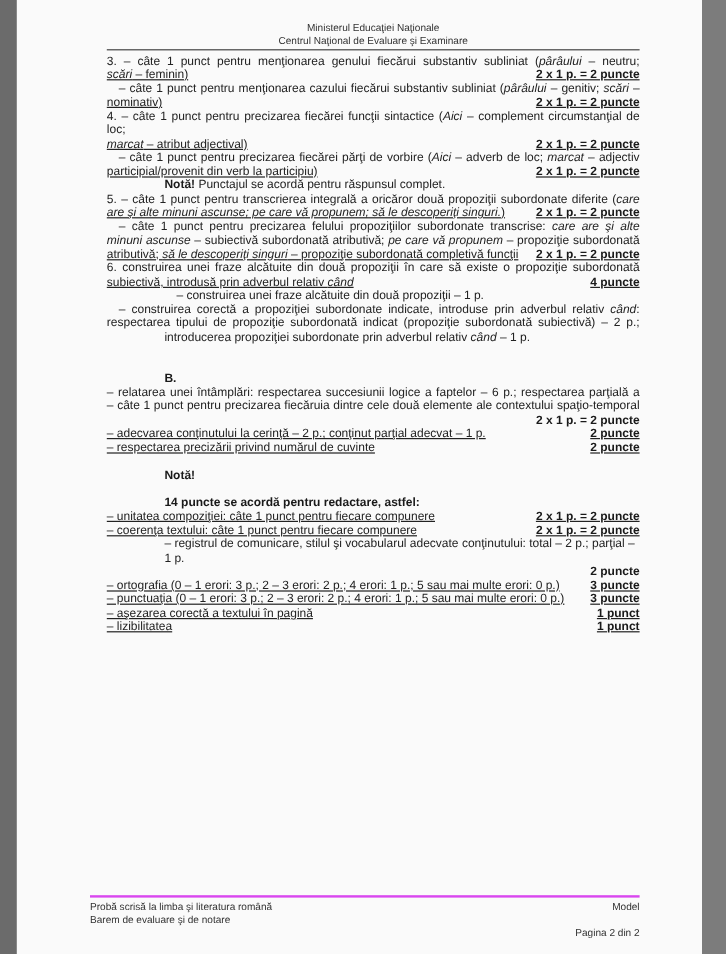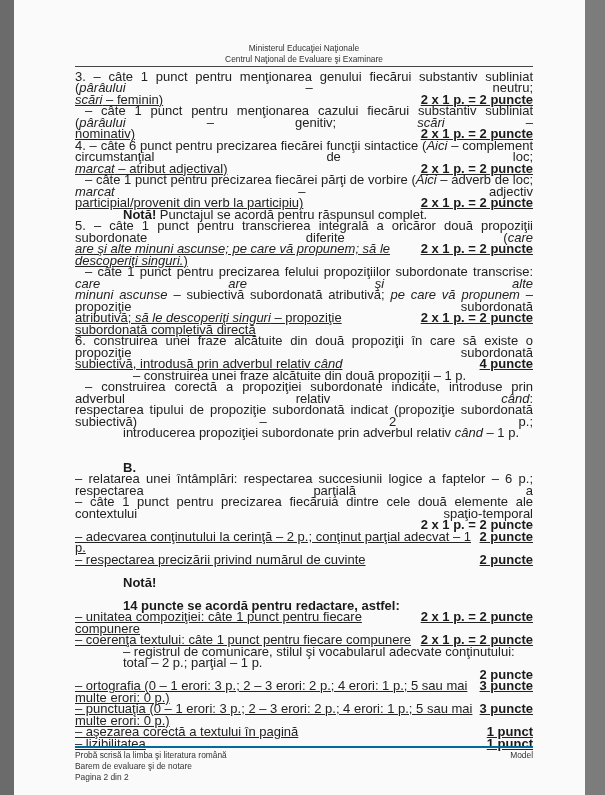--- a/index.html
+++ b/index.html
@@ -2,42 +2,42 @@
 <html style="--bg-left: #6b6b6b; --bg-right: #7c7c7c; --page: #fafafa; --text: #222222; --rule: #444444;"><head>
 <meta charset="utf-8">
 <style>
   html,body{margin:0;padding:0;background:#7c7c7c;}
   .stage{position:relative;width:605px;height:795px;overflow:hidden;
          font-family:"Liberation Sans", sans-serif;}
   .edge{position:absolute;top:0;bottom:0;}
   .edge.left{left:0;width:14px;background:var(--bg-left,#6b6b6b);}
   .edge.right{right:0;width:20px;background:var(--bg-right,#7c7c7c);}
   .page{position:absolute;left:14px;right:20px;top:0;bottom:0;background:var(--page,#fafafa);}
-  .content{position:absolute;left:61px;right:52px;top:0;margin-top:25px;}
+  .content{position:absolute;left:75px;right:52px;top:0;}
   .doc-header{padding-top:18px;}
   .hline{font-size:8.4px;line-height:10.8px;text-align:center;color:#333;}
   .hrule{border-bottom:1px solid var(--rule,#444);margin:1px 0 4px 0;height:0;}
-  .doc-body{font-size:13px;line-height:11.5px;color:var(--text,#222);}
+  .doc-body{font-size:10px;line-height:11.5px;color:var(--text,#222);}
   .line{min-height:11.5px;}
   .line.g{height:11.5px;}
   .line.j{text-align:justify;text-align-last:justify;}
   .line.p{text-align:left;padding-left:48px;}
   .line.r{text-align:right;}
   .line.f{display:flex;justify-content:space-between;align-items:baseline;}
   .line.ind{text-indent:10px;}
   .line.f{text-indent:0;text-decoration:underline;}
   .lt{min-width:0;}
   .score{font-weight:bold;white-space:nowrap;padding-left:6px;color:#1a1a1a;}
   .it{font-style:italic;}
   .bd{font-weight:bold;color:#1a1a1a;}
   .doc-footer{position:absolute;left:61px;right:52px;bottom:12px;
-              border-top:2px solid #0369a1;padding-top:2px;
+              border-top:2px solid #d946ef;padding-top:2px;
               font-size:8.4px;line-height:11px;color:#333;}
   .frow{display:flex;justify-content:space-between;}
-  .frow.center{display:block;text-align:left;}
+  .frow.center{display:block;text-align:right;}
 </style>
 </head>
 <body>
 
 <div class="stage">
   <div class="edge left"></div>
   <div class="edge right"></div>
 
   <div class="page">
     <div class="content">
@@ -50,40 +50,40 @@
           <div class="line j"><span class="lt"><span>3. – câte 1 punct pentru menţionarea genului fiecărui substantiv subliniat (</span><span class="it">pârâului</span><span> – neutru;</span></span></div>
           <div class="line f">
             <span class="lt"><span class="it">scări</span><span> – feminin)</span></span>
             <span class="score">2 x 1 p. = 2 puncte</span>
           </div>
           <div class="line j ind"><span class="lt"><span>– câte 1 punct pentru menţionarea cazului fiecărui substantiv subliniat (</span><span class="it">pârâului</span><span> – genitiv; </span><span class="it">scări</span><span> –</span></span></div>
           <div class="line f">
             <span class="lt"><span>nominativ)</span></span>
             <span class="score">2 x 1 p. = 2 puncte</span>
           </div>
-          <div class="line j"><span class="lt"><span>4. – câte 6 punct pentru precizarea fiecărei funcţii sintactice (</span><span class="it">Aici</span><span> – complement circumstanţial de loc;</span></span></div>
+          <div class="line j"><span class="lt"><span>4. – câte 1 punct pentru precizarea fiecărei funcţii sintactice (</span><span class="it">Aici</span><span> – complement circumstanţial de loc;</span></span></div>
           <div class="line f">
             <span class="lt"><span class="it">marcat</span><span> – atribut adjectival)</span></span>
             <span class="score">2 x 1 p. = 2 puncte</span>
           </div>
           <div class="line j ind"><span class="lt"><span>– câte 1 punct pentru precizarea fiecărei părţi de vorbire (</span><span class="it">Aici</span><span> – adverb de loc; </span><span class="it">marcat</span><span> – adjectiv</span></span></div>
           <div class="line f">
             <span class="lt"><span>participial/provenit din verb la participiu)</span></span>
             <span class="score">2 x 1 p. = 2 puncte</span>
           </div>
           <div class="line p"><span class="lt"><span class="bd">Notă!</span><span> Punctajul se acordă pentru răspunsul complet.</span></span></div>
           <div class="line j"><span class="lt"><span>5. – câte 1 punct pentru transcrierea integrală a oricăror două propoziţii subordonate diferite (</span><span class="it">care</span></span></div>
           <div class="line f">
             <span class="lt"><span class="it">are şi alte minuni ascunse; pe care vă propunem; să le descoperiţi singuri.</span><span>)</span></span>
             <span class="score">2 x 1 p. = 2 puncte</span>
           </div>
           <div class="line j ind"><span class="lt"><span>– câte 1 punct pentru precizarea felului propoziţiilor subordonate transcrise: </span><span class="it">care are şi alte</span></span></div>
           <div class="line j"><span class="lt"><span class="it">minuni ascunse</span><span> – subiectivă subordonată atributivă; </span><span class="it">pe care vă propunem</span><span> – propoziţie subordonată</span></span></div>
           <div class="line f">
-            <span class="lt"><span>atributivă; </span><span class="it">să le descoperiţi singuri</span><span> – propoziţie subordonată completivă directă</span></span>
+            <span class="lt"><span>atributivă; </span><span class="it">să le descoperiţi singuri</span><span> – propoziţie subordonată completivă funcţii</span></span>
             <span class="score">2 x 1 p. = 2 puncte</span>
           </div>
           <div class="line j"><span class="lt"><span>6. construirea unei fraze alcătuite din două propoziţii în care să existe o propoziţie subordonată</span></span></div>
           <div class="line f">
             <span class="lt"><span>subiectivă, introdusă prin adverbul relativ </span><span class="it">când</span></span>
             <span class="score">4 puncte</span>
           </div>
           <div class="line p ind"><span class="lt"><span>– construirea unei fraze alcătuite din două propoziţii – 1 p.</span></span></div>
           <div class="line j ind"><span class="lt"><span>– construirea corectă a propoziţiei subordonate indicate, introduse prin adverbul relativ </span><span class="it">când</span><span>:</span></span></div>
           <div class="line j"><span class="lt"><span>respectarea tipului de propoziţie subordonată indicat (propoziţie subordonată subiectivă) – 2 p.;</span></span></div>

